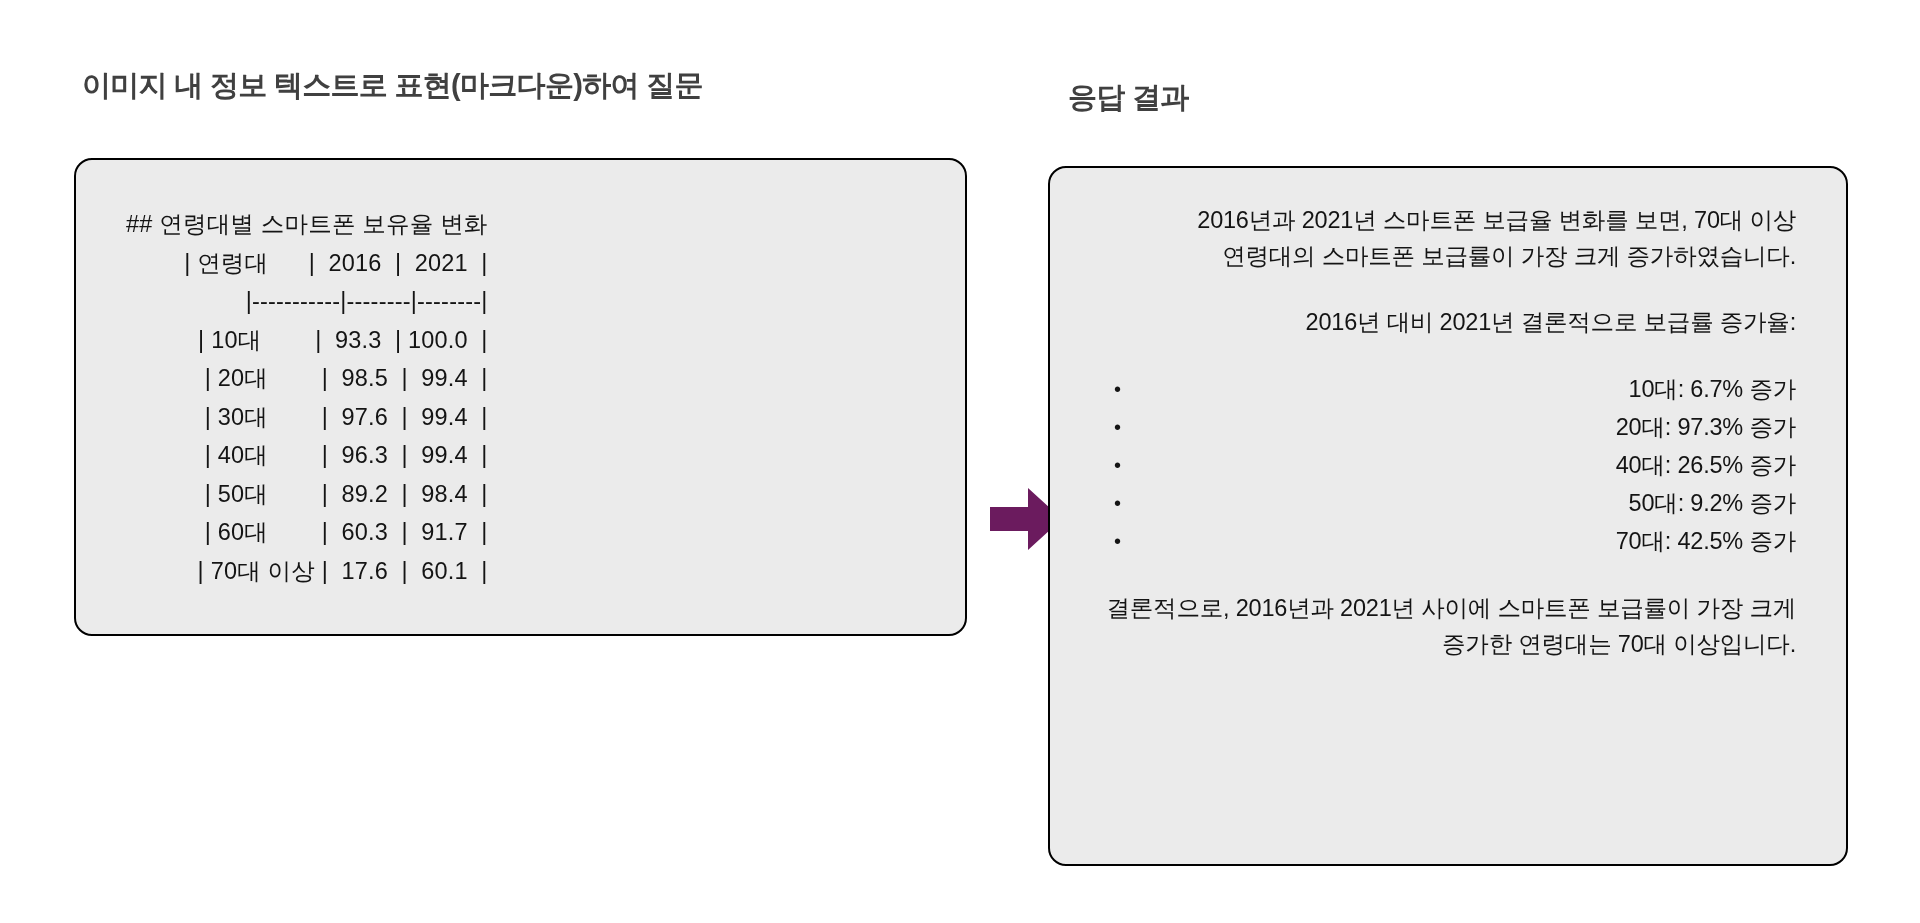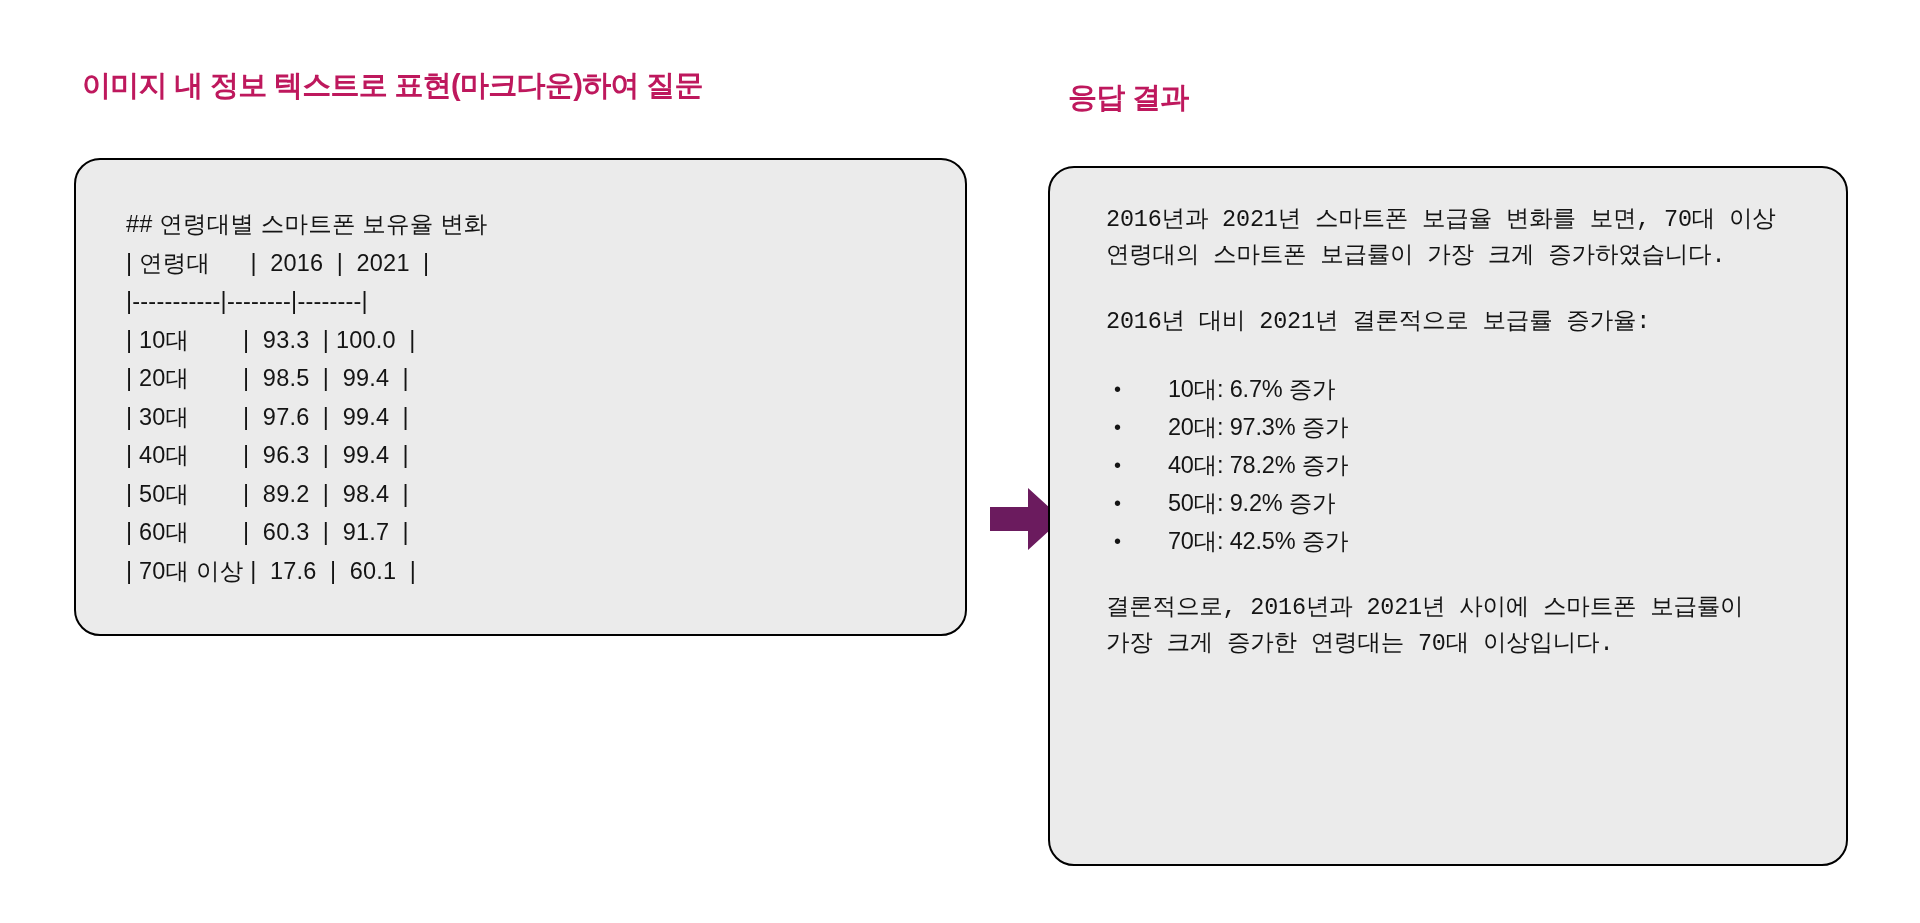--- a/index.html
+++ b/index.html
@@ -21,34 +21,35 @@
     inset: 0;
     background: #ffffff;
   }
 
   
   .heading {
     position: absolute;
     font-weight: 700;
     font-size: 29px;
     letter-spacing: -0.7px;
-    color: #be185d;
+    color: #404040;
     white-space: nowrap;
     text-align: right;
   }
   #heading-left  { left: 82px;  top: 66px; }
   #heading-right { left: 1068px; top: 78px; }
 
   
   .card {
     position: absolute;
     background: #ebebeb;
     border: 2.5px solid #000000;
-    border-radius: 26px;
+    border-radius: 18px;
     box-sizing: border-box;
+    text-align: right;
   }
   #card-left {
     left: 74px;
     top: 158px;
     width: 893px;
     height: 478px;
   }
   #card-right {
     left: 1048px;
     top: 166px;
@@ -77,21 +78,20 @@
     top: 34px;
     width: 690px;
     font-size: 23.5px;
     line-height: 36px;
     color: #141414;
     letter-spacing: -0.2px;
   }
   .para {
     margin: 0 0 30px 0;
     word-break: keep-all;
-    font-family: Liberation Mono, monospace;
   }
   .para:last-child { margin-bottom: 0; }
 
   .bullet-list {
     list-style: none;
     margin: 0 0 30px 0;
     padding: 0;
   }
   .bullet-item {
     position: relative;
@@ -138,21 +138,21 @@
     </svg>
   </div>
 
   <div class="card" id="card-right">
     <div class="response-block">
       <p class="para">2016년과 2021년 스마트폰 보급율 변화를 보면, 70대 이상 연령대의 스마트폰 보급률이 가장 크게 증가하였습니다.</p>
       <p class="para">2016년 대비 2021년 결론적으로 보급률 증가율:</p>
       <ul class="bullet-list" id="bullet-list">
           <li class="bullet-item">10대: 6.7% 증가</li>
           <li class="bullet-item">20대: 97.3% 증가</li>
-          <li class="bullet-item">40대: 78.2% 증가</li>
+          <li class="bullet-item">40대: 26.5% 증가</li>
           <li class="bullet-item">50대: 9.2% 증가</li>
           <li class="bullet-item">70대: 42.5% 증가</li>
         </ul>
       <p class="para">결론적으로, 2016년과 2021년 사이에 스마트폰 보급률이 가장 크게 증가한 연령대는 70대 이상입니다.</p>
     </div>
   </div>
 
 </div>
 
 </body></html>

